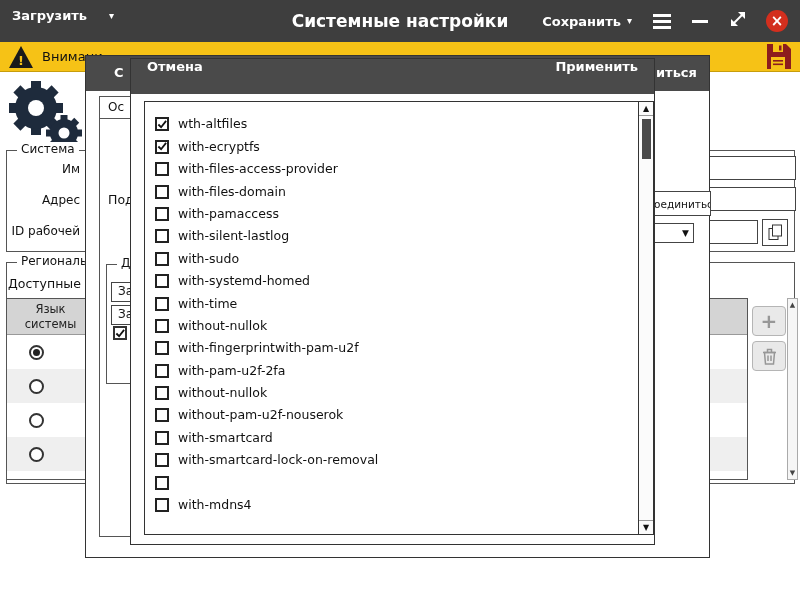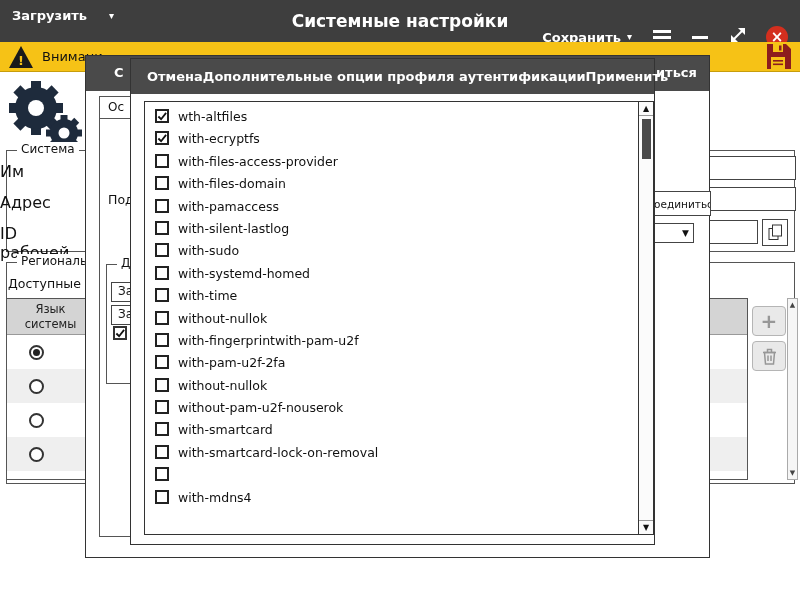--- a/index.html
+++ b/index.html
@@ -7,21 +7,21 @@
   .screen{position:relative;width:800px;height:600px;background:#ffffff;overflow:hidden;
           font-family:"DejaVu Sans","Liberation Sans",sans-serif;color:#111;}
 
   
   .topbar{position:absolute;left:0;top:0;width:800px;height:42px;background:#3e3e3e;color:#fff;}
   .tb-load{position:absolute;left:12px;top:0;height:31px;display:flex;align-items:center;gap:22px;
            font-weight:bold;font-size:13px;cursor:pointer;}
   .caret{font-size:10px;line-height:1;}
   .tb-title{position:absolute;left:0;top:0;width:100%;height:42px;display:flex;align-items:center;
             justify-content:center;font-weight:bold;font-size:17px;pointer-events:none;}
-  .tb-right{position:absolute;right:12px;top:0;height:42px;display:flex;align-items:center;gap:18px;margin-top:16px;}
+  .tb-right{position:absolute;right:12px;top:0;height:42px;display:flex;align-items:center;gap:18px;}
   .tb-save{display:flex;align-items:center;gap:6px;font-weight:bold;font-size:13px;cursor:pointer;}
   .hamburger{display:flex;flex-direction:column;gap:3px;cursor:pointer;padding:3px;}
   .hamburger i{display:block;width:18px;height:3px;background:#fff;}
   .min-btn{width:18px;height:20px;display:flex;align-items:flex-end;cursor:pointer;padding-bottom:8px;}
   .min-btn i{display:block;width:16px;height:3px;background:#fff;}
   .expand-btn{cursor:pointer;}
   .close-btn{width:22px;height:22px;border-radius:50%;background:#d32f1e;color:#fff;display:flex;
              align-items:center;justify-content:center;font-weight:bold;font-size:15px;cursor:pointer;}
 
   
@@ -30,21 +30,21 @@
   .warn-text{font-size:13px;color:#111;}
   .floppy-wrap{margin-left:auto;cursor:pointer;display:flex;align-items:center;}
 
   
   .main{position:absolute;inset:0;}
   .gears{position:absolute;left:2px;top:76px;}
   .fieldset{position:absolute;border:1px solid #555;}
   .fs-sys{left:6px;top:150px;width:789px;height:102px;}
   .fs-reg{left:6px;top:262px;width:789px;height:222px;}
   .legend{position:absolute;top:-9px;left:10px;background:#fff;padding:0 4px;font-size:12px;}
-  .flabel{position:absolute;width:80px;font-size:16px;}
+  .flabel{position:absolute;width:80px;text-align:right;font-size:12px;}
   .fl-name{left:0;top:162px;}
   .fl-addr{left:0;top:193px;}
   .fl-id{left:0;top:224px;}
   .tinput{position:absolute;height:24px;border:1px solid #444;background:#fff;}
   .ti-name{left:90px;top:156px;width:706px;}
   .ti-addr{left:90px;top:187px;width:706px;}
   .ti-id{left:90px;top:220px;width:668px;}
   .copy-btn{position:absolute;left:762px;top:219px;width:26px;height:27px;border:1px solid #444;
             background:#fff;display:flex;align-items:center;justify-content:center;cursor:pointer;}
   .avail{position:absolute;left:8px;top:276px;font-size:12.5px;}
@@ -86,28 +86,28 @@
           display:flex;align-items:center;justify-content:center;cursor:pointer;}
   .mid-join{position:absolute;left:557px;top:135px;width:68px;height:25px;border:1px solid #444;background:#fff;
             font-size:10.5px;display:flex;align-items:center;justify-content:center;overflow:hidden;
             white-space:nowrap;cursor:pointer;}
   .mid-combo{position:absolute;left:556px;top:167px;width:52px;height:20px;border:1px solid #444;background:#fff;
              display:flex;align-items:center;justify-content:flex-end;padding-right:4px;font-size:9px;cursor:pointer;}
 
   
   .fd{position:absolute;left:130px;top:58px;width:525px;height:487px;background:#fff;border:1px solid #333;}
   .fd-header{position:absolute;left:0;top:0;right:0;height:35px;background:#4a4a4a;color:#fff;display:flex;
-             align-items:center;justify-content:space-between;padding:0 16px;}
+             align-items:flex-start;justify-content:space-between;padding:0 16px;}
   .fd-btn{font-size:13px;color:#fff;background:none;border:none;font-weight:bold;
           font-family:inherit;cursor:pointer;}
   .fd-title{font-size:13px;font-weight:bold;white-space:nowrap;}
   .fd-list{position:absolute;left:13px;top:42px;width:510px;height:434px;border:1px solid #333;background:#fff;
            overflow:hidden;}
   .fd-items{position:absolute;left:0;top:0;right:16px;bottom:0;padding:7px 0 0 10px;}
-  .opt{height:22.4px;display:flex;align-items:flex-start;gap:9px;cursor:default;}
+  .opt{height:22.4px;display:flex;align-items:flex-end;gap:9px;cursor:default;}
   .cb{width:14px;height:14px;border:2px solid #222;background:#fff;display:flex;align-items:center;
       justify-content:center;flex:none;cursor:pointer;}
   .opt-label{white-space:nowrap;font-size:12.5px;}
   .fd-scroll{position:absolute;top:0;right:0;bottom:0;width:15px;border-left:1px solid #333;background:#fbfbfb;
              display:flex;flex-direction:column;align-items:center;}
   .sb-up,.sb-down{height:14px;width:100%;font-size:8px;display:flex;align-items:center;justify-content:center;
                   color:#111;cursor:pointer;flex:none;}
   .sb-up{border-bottom:1px solid #999;}
   .sb-down{border-top:1px solid #999;margin-top:auto;}
   .sb-thumb{width:9px;height:40px;background:#4a4a4a;margin-top:3px;cursor:grab;flex:none;}
@@ -281,21 +281,20 @@
     </div>
     <div class="mid-join">рисоединиться</div>
     <div class="mid-combo">
       <span>▼</span>
     </div>
   </div>
 
   <div class="fd">
     <div class="fd-header">
       <button class="fd-btn">Отмена</button>
-      <span class="fd-title">Дополнительные опции профиля аутентификации</span>
       <button class="fd-btn">Применить</button>
     </div>
     <div class="fd-list">
       <div class="fd-items">
 
           <div class="opt">
             <span class="cb">
               <svg width="11" height="11" viewBox="0 0 11 11">
                 <path d="M1.5 5.5 L4.5 8.5 L10 1.5" fill="none" stroke="#111" stroke-width="2"></path>
               </svg>

